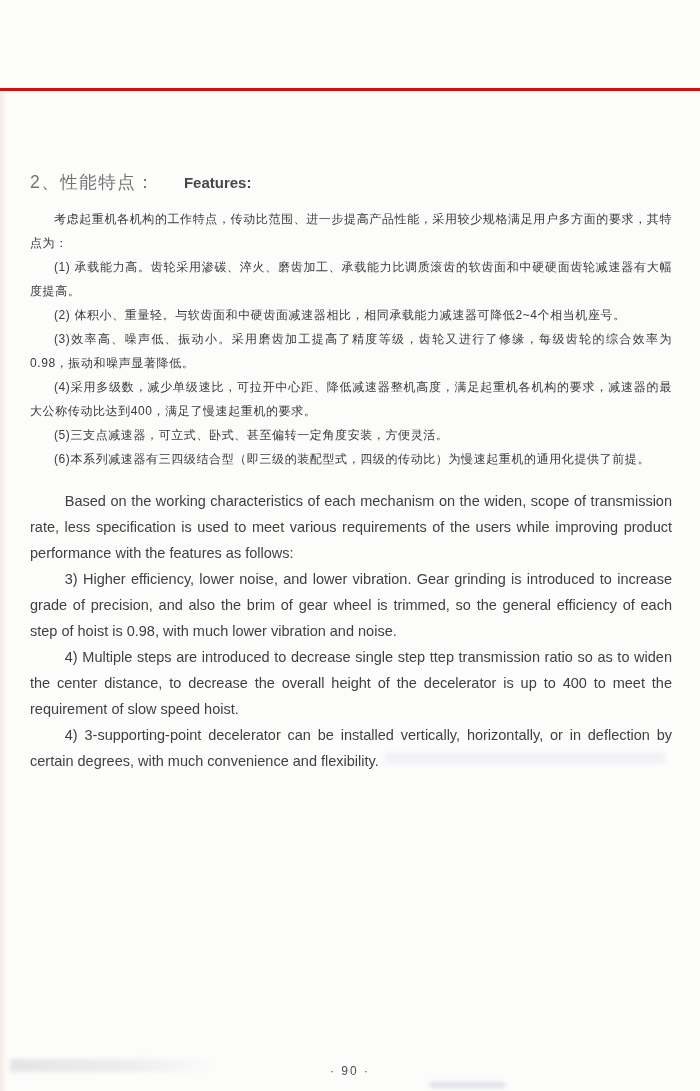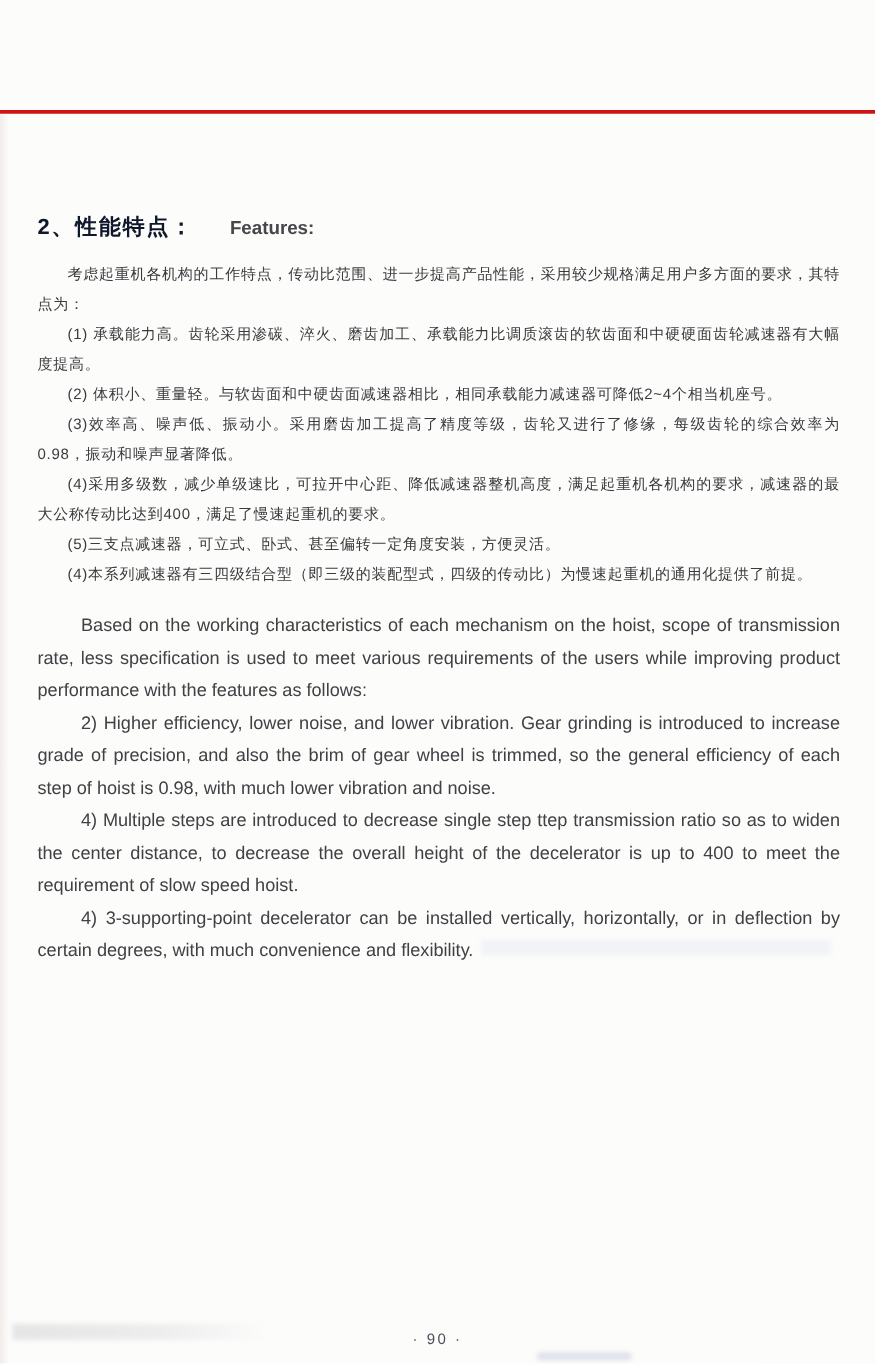--- a/index.html
+++ b/index.html
@@ -37,23 +37,23 @@
     top: 166px;
     left: 30px;
     right: 28px;
   }
   .heading {
     margin: 0 0 13px 0;
     white-space: nowrap;
   }
   .heading .zh {
     font-size: 17.5px;
-    font-weight: bold;
+    font-weight: normal;
     letter-spacing: 1.5px;
-    color: #0f172a;
+    color: #737373;
   }
   .heading .en {
     font-size: 15px;
     font-weight: 700;
     margin-left: 22px;
     color: #46464b;
   }
   .zh-block p {
     margin: 0;
     font-size: 12px;
@@ -124,26 +124,26 @@
       <span class="en">Features:</span>
     </h2>
 
     <div class="zh-block">
       <p>考虑起重机各机构的工作特点，传动比范围、进一步提高产品性能，采用较少规格满足用户多方面的要求，其特点为：</p>
       <p>(1) 承载能力高。齿轮采用渗碳、淬火、磨齿加工、承载能力比调质滚齿的软齿面和中硬硬面齿轮减速器有大幅度提高。</p>
       <p>(2) 体积小、重量轻。与软齿面和中硬齿面减速器相比，相同承载能力减速器可降低2~4个相当机座号。</p>
       <p>(3)效率高、噪声低、振动小。采用磨齿加工提高了精度等级，齿轮又进行了修缘，每级齿轮的综合效率为0.98，振动和噪声显著降低。</p>
       <p>(4)采用多级数，减少单级速比，可拉开中心距、降低减速器整机高度，满足起重机各机构的要求，减速器的最大公称传动比达到400，满足了慢速起重机的要求。</p>
       <p>(5)三支点减速器，可立式、卧式、甚至偏转一定角度安装，方便灵活。</p>
-      <p>(4)本系列减速器有三四级结合型（即三级的装配型式，四级的传动比）为慢速起重机的通用化提供了前提。</p>
+      <p>(6)本系列减速器有三四级结合型（即三级的装配型式，四级的传动比）为慢速起重机的通用化提供了前提。</p>
     </div>
 
     <div class="en-block">
-      <p>Based on the working characteristics of each mechanism on the hoist, scope of transmission rate, less specification is used to meet various requirements of the users while improving product performance with the features as follows:</p>
-      <p>2) Higher efficiency, lower noise, and lower vibration. Gear grinding is introduced to increase grade of precision, and also the brim of gear wheel is trimmed, so the general efficiency of each step of hoist is 0.98, with much lower vibration and noise.</p>
+      <p>Based on the working characteristics of each mechanism on the widen, scope of transmission rate, less specification is used to meet various requirements of the users while improving product performance with the features as follows:</p>
+      <p>3) Higher efficiency, lower noise, and lower vibration. Gear grinding is introduced to increase grade of precision, and also the brim of gear wheel is trimmed, so the general efficiency of each step of hoist is 0.98, with much lower vibration and noise.</p>
       <p>4) Multiple steps are introduced to decrease single step ttep transmission ratio so as to widen the center distance, to decrease the overall height of the decelerator is up to 400 to meet the requirement of slow speed hoist.</p>
       <p>4) 3-supporting-point decelerator can be installed vertically, horizontally, or in deflection by certain degrees, with much convenience and flexibility.</p>
     </div>
 
   </div>
 
   <div class="smudge mid-right"></div>
   <div class="smudge bottom-left"></div>
   <div class="smudge bottom-center"></div>
 

